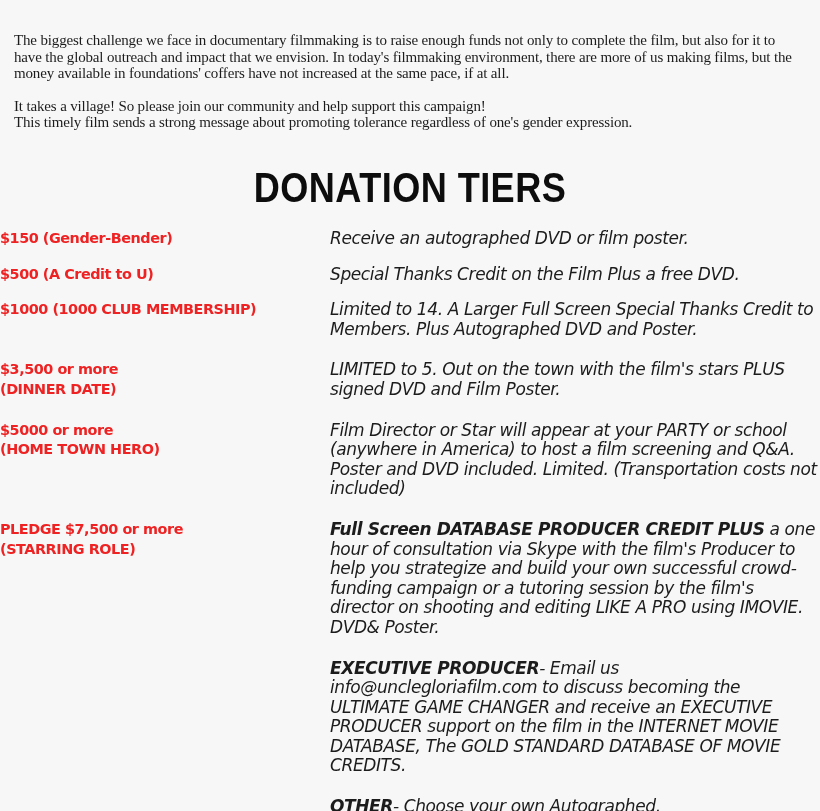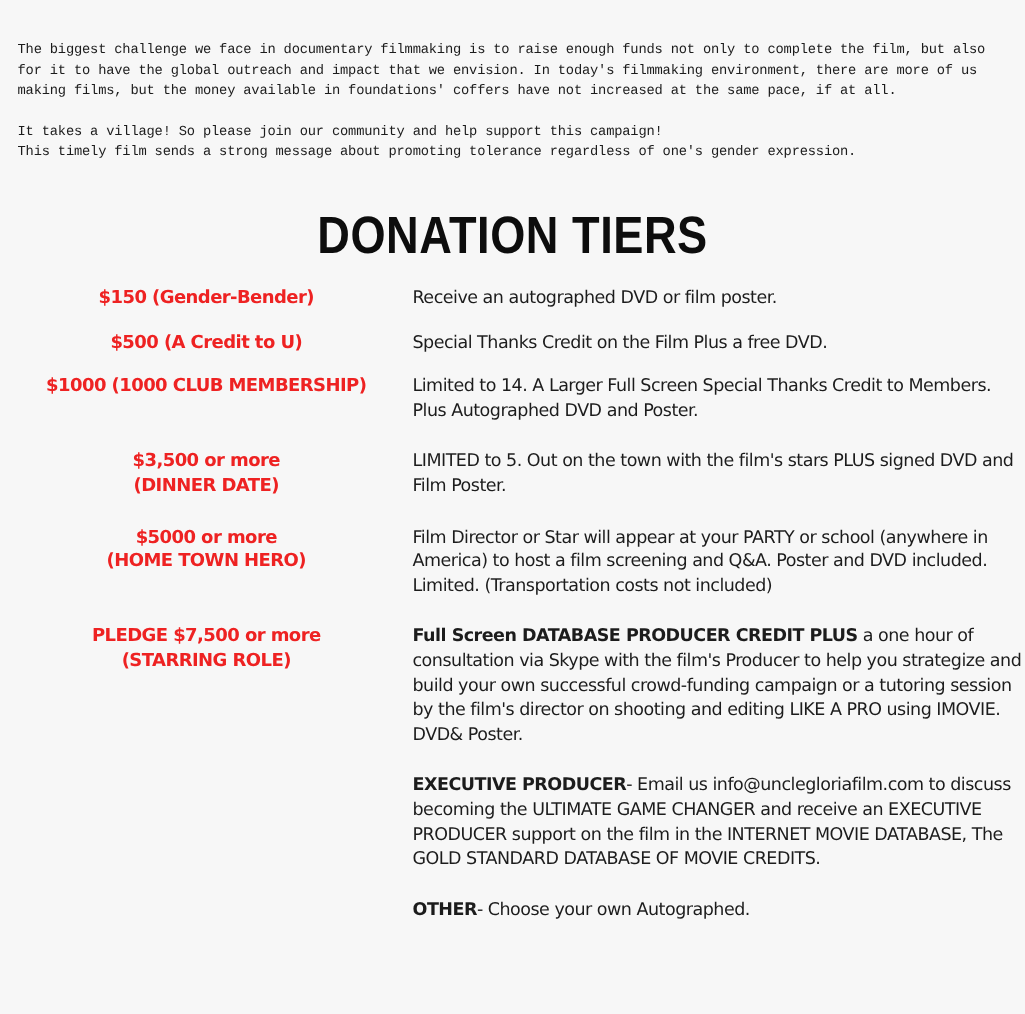--- a/index.html
+++ b/index.html
@@ -18,22 +18,22 @@
   }
 
   
   #intro {
     position: absolute;
     left: 14px;
     top: 32px;
     width: 790px;
   }
   .intro-para {
-    font-family: Liberation Mono, monospace;
-    font-size: 11px;
+    font-family: Liberation Serif, serif;
+    font-size: 15px;
     line-height: 16.6px;
     color: #1c1c1c;
     letter-spacing: -0.15px;
     margin: 0 0 16px 0;
   }
   .intro-para.p2 { margin-bottom: 16px; }
   .intro-para.p3 { margin-bottom: 0; }
 
   
   #tiers-heading {
@@ -60,38 +60,39 @@
     top: 229px;
     width: 820px;
     border-collapse: collapse;
   }
   #tier-table td {
     vertical-align: top;
     padding: 0;
   }
   .tier-row > .tier-label {
     width: 330px;
-    text-align: center;
+    text-align: left;
     padding-right: 7px;
     font-family: "DejaVu Sans", sans-serif;
     font-weight: bold;
     font-size: 14.4px;
     line-height: 19.6px;
     color: #ee2222;
     letter-spacing: -0.45px;
     white-space: nowrap;
   }
   .tier-row > .tier-desc {
     padding-left: 6px;
     padding-right: 10px;
     font-family: "DejaVu Sans", sans-serif;
-    font-size: 14px;
+    font-size: 17px;
     line-height: 19.6px;
     color: #1c1c1c;
     letter-spacing: -0.4px;
+    font-style: italic;
   }
   .tier-desc .lead-bold {
     font-weight: bold;
   }
   .spacer-row td {
     height: 16px;
     font-size: 0;
     line-height: 0;
   }
   .spacer-row.big td { height: 21px; }

